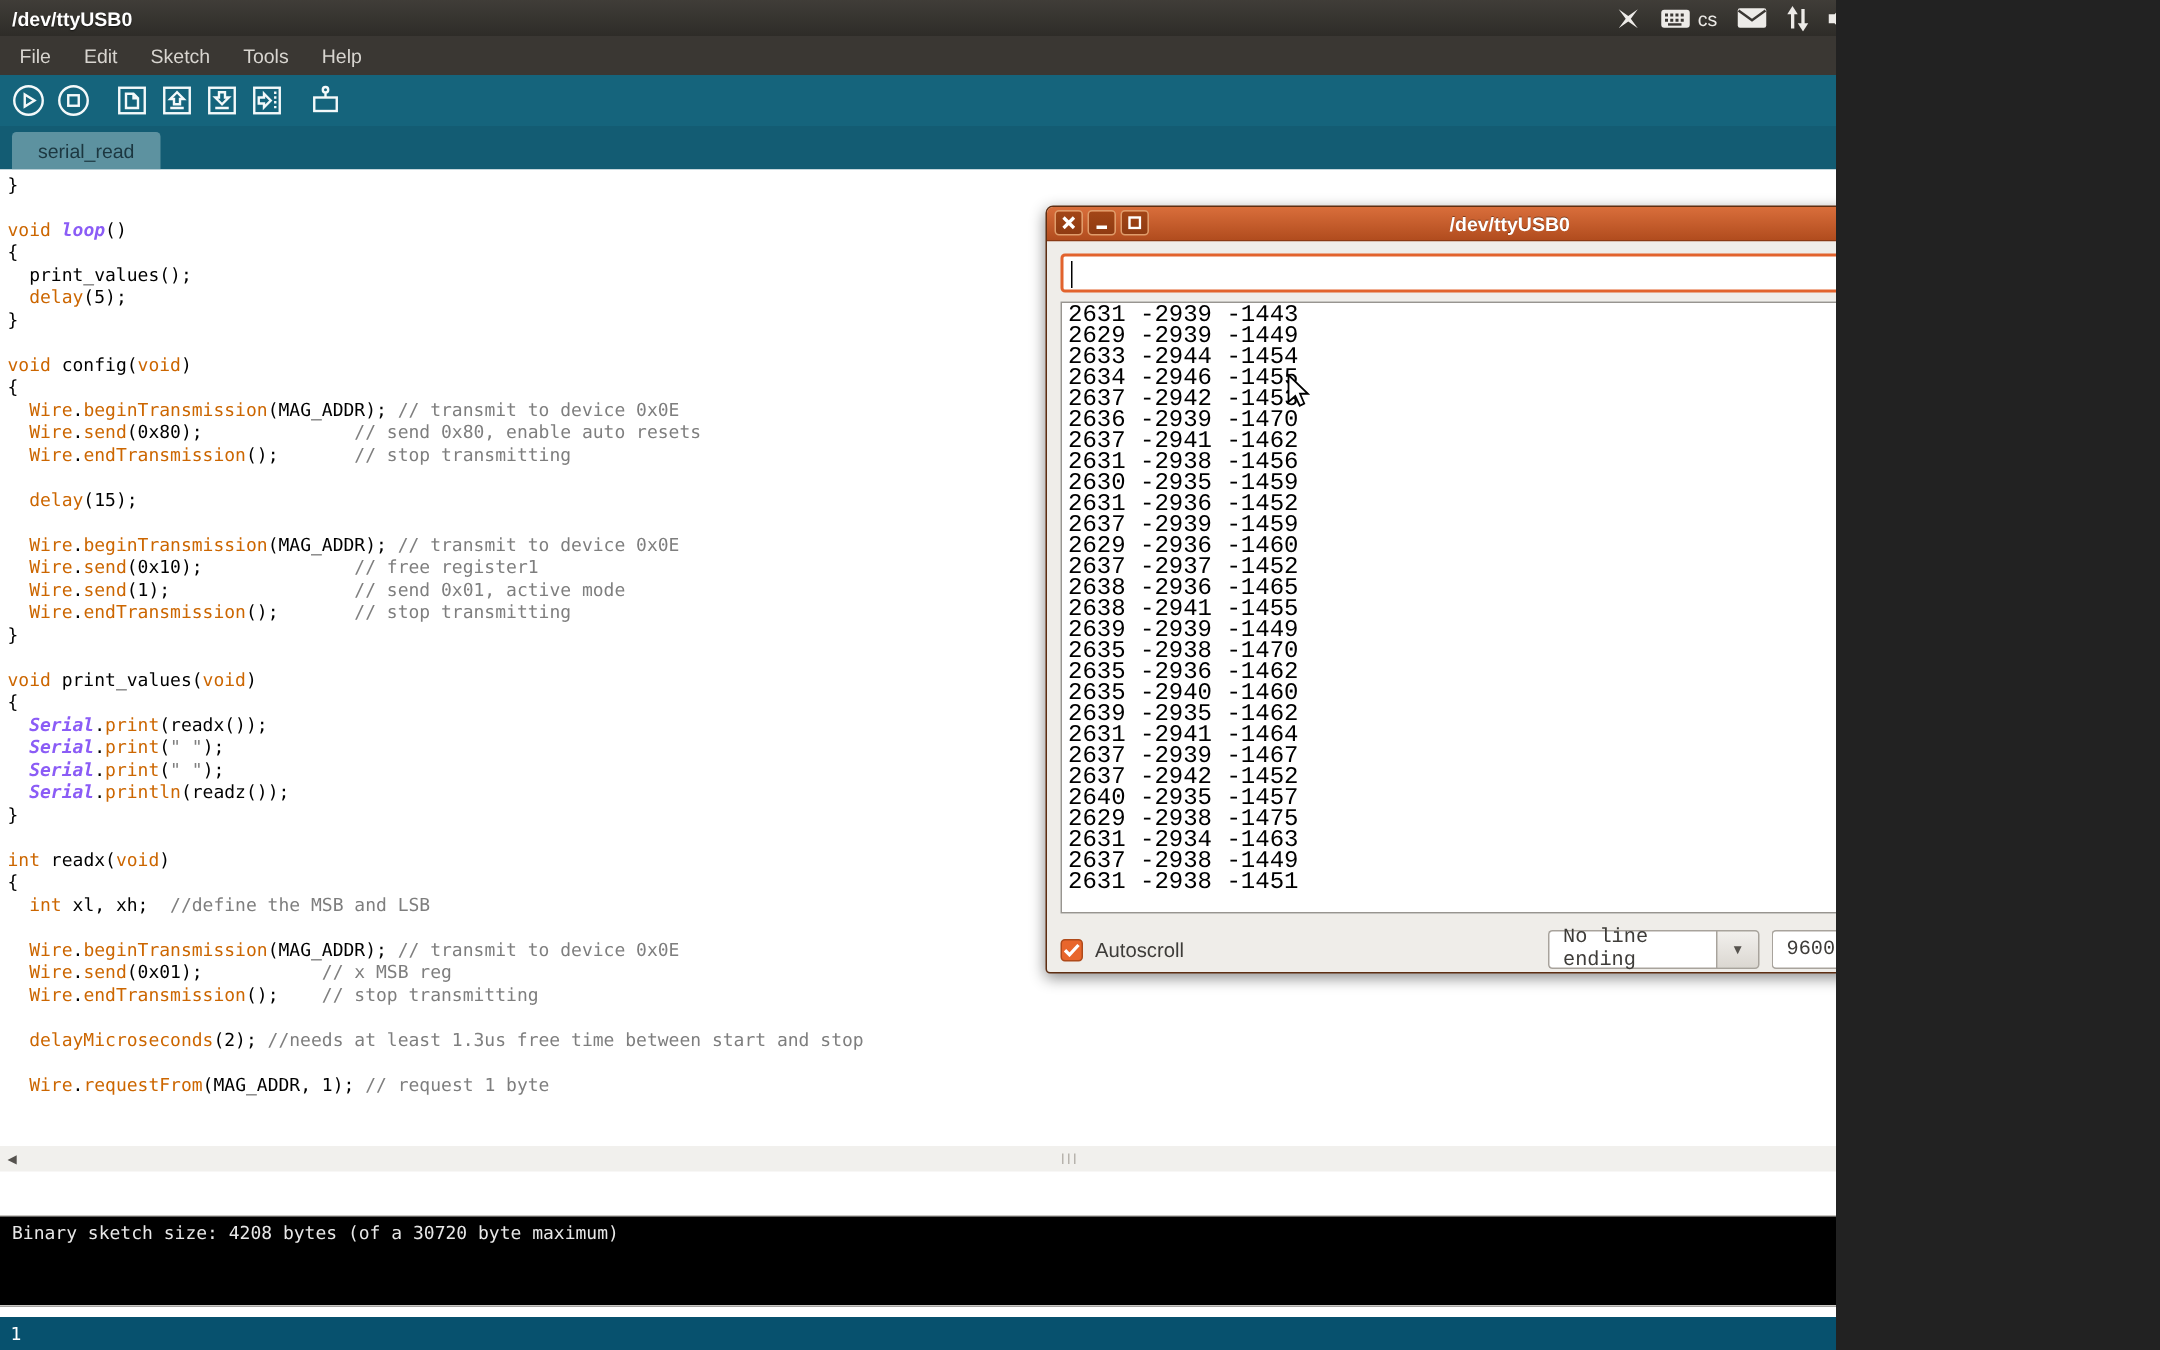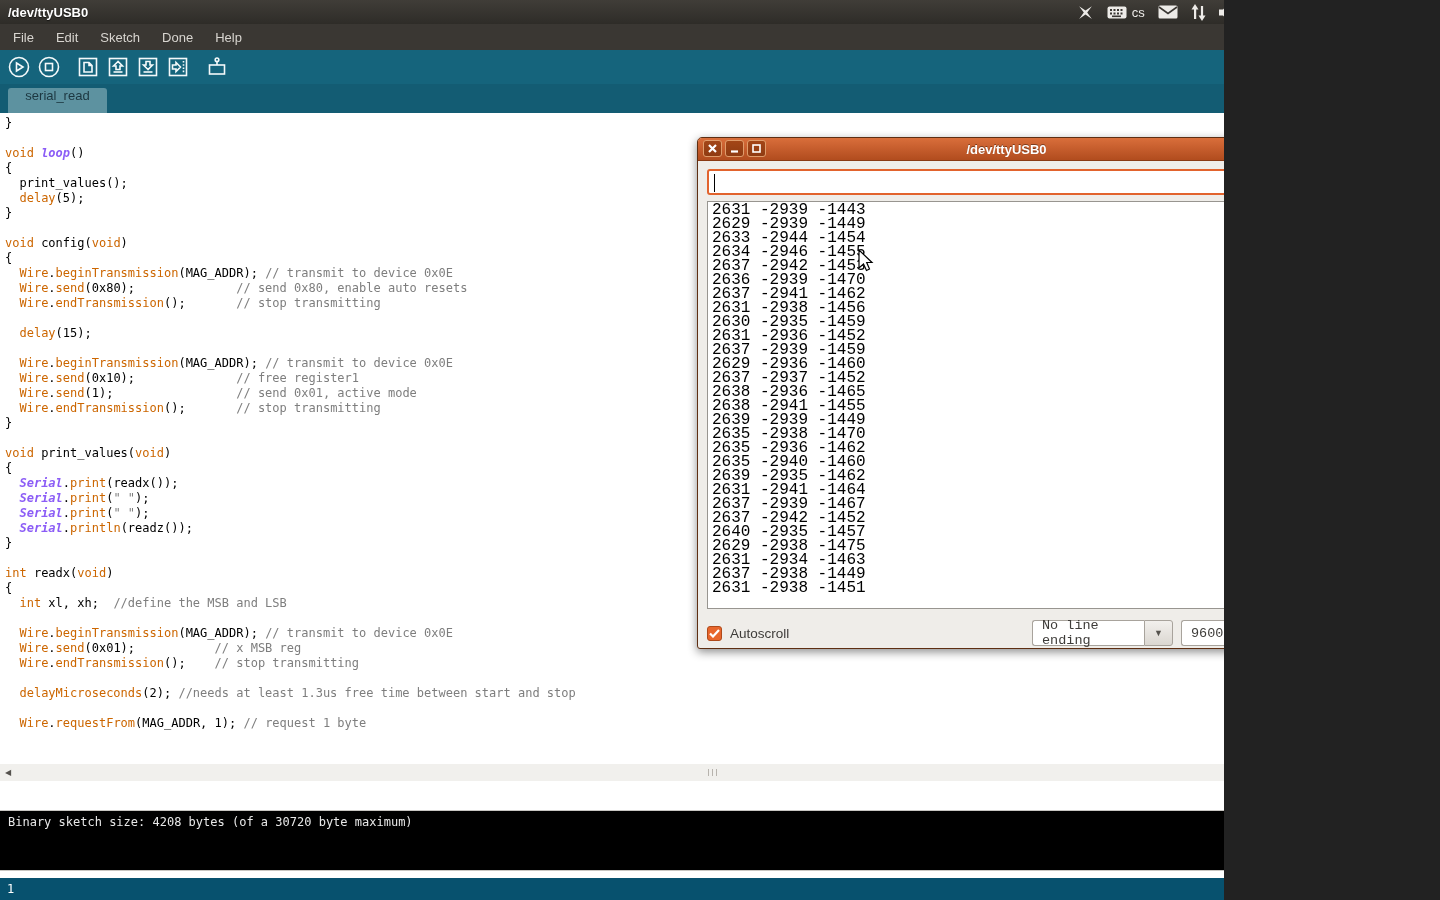--- a/index.html
+++ b/index.html
@@ -25,21 +25,21 @@
   
   .toolbar{position:absolute;top:50px;left:0;width:1440px;height:34px;background:#15647c;
            display:flex;align-items:center;padding-left:5px;gap:3px;}
   .tb{width:27px;height:27px;display:flex;align-items:center;justify-content:center;}
   .tb.grp{margin-left:9px;}
 
   
   .tabstrip{position:absolute;top:84px;left:0;width:1440px;height:29px;background:#135c73;}
   .tab{position:absolute;left:8px;bottom:0;width:99px;height:25px;background:#5d92a0;
        border-radius:3px 3px 0 0;color:#1c3740;font-size:13px;
-       display:flex;align-items:flex-start;justify-content:center;}
+       display:flex;align-items:center;justify-content:center;}
   .tabstrip-btn{position:absolute;right:15px;top:4px;width:21px;height:21px;}
 
   
   .editor{position:absolute;top:113px;left:0;width:1424px;height:651px;background:#fff;overflow:hidden;}
   .code{position:absolute;top:3px;left:5px;font-family:"DejaVu Sans Mono",monospace;
         font-size:12px;color:#000;}
   .cl{height:15px;line-height:15px;white-space:pre;}
   .kw1{color:#8b5cf6;font-weight:bold;font-style:italic;}
   .kw2{color:#cc6600;}
   .cmt{color:#7e7e7e;}
@@ -172,21 +172,21 @@
       <span class="tray-item">
           <span class="gear-glyph">⚙</span>
         </span>
     </div>
   </div>
 
   <div class="menubar">
     <span class="menu-item">File</span>
     <span class="menu-item">Edit</span>
     <span class="menu-item">Sketch</span>
-    <span class="menu-item">Done</span>
+    <span class="menu-item">Tools</span>
     <span class="menu-item">Help</span>
   </div>
 
   <div class="toolbar">
     <span class="tb">
       <svg width="26" height="26" viewBox="0 0 26 26" fill="none" stroke="#f4f9fa" stroke-width="1.6">
           <circle cx="13" cy="13" r="9.5"></circle>
           <path d="M10.5,9 L17,13 L10.5,17 Z"></path>
         </svg>
     </span>

